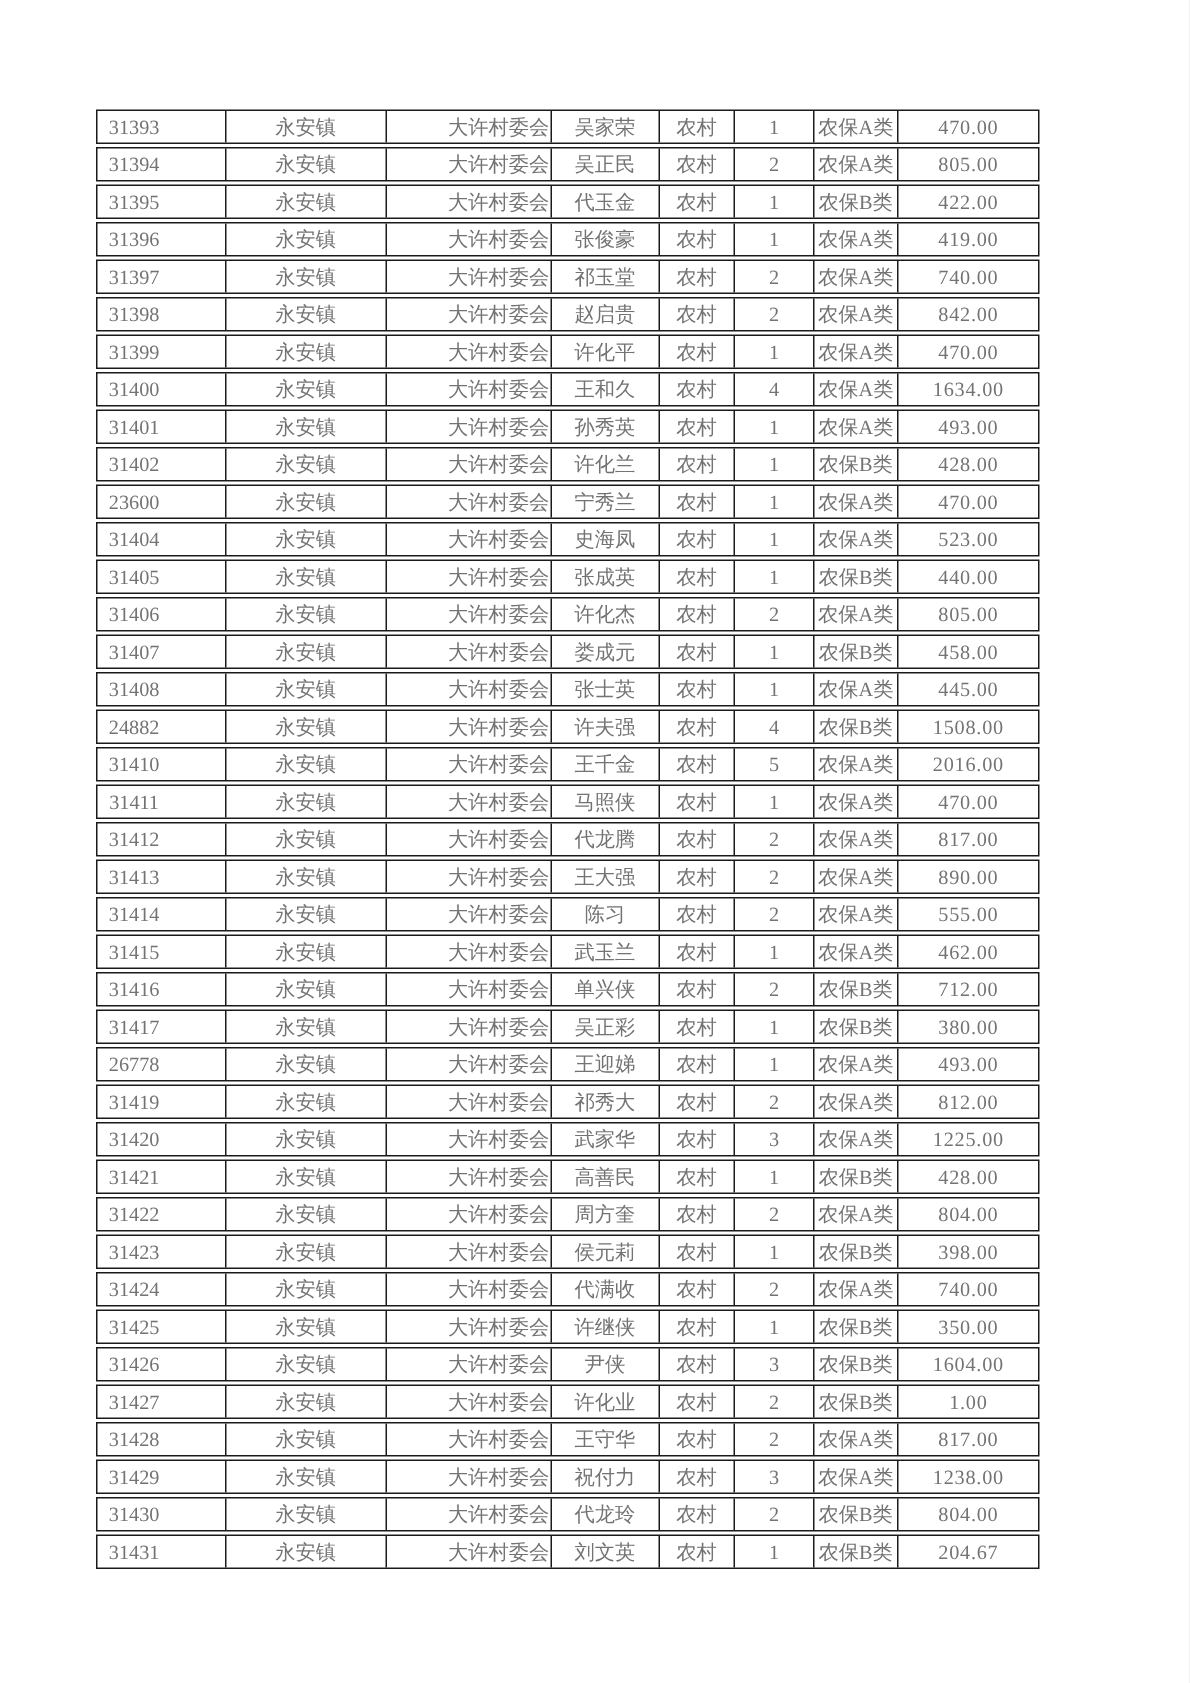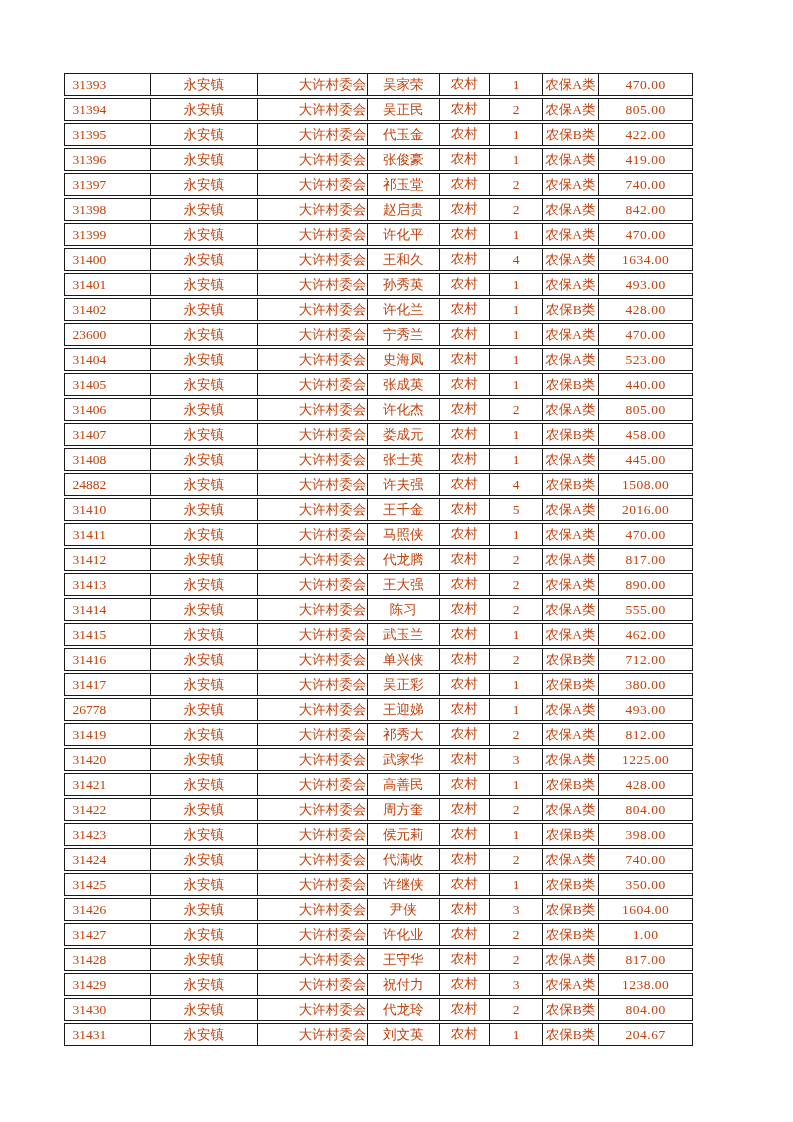--- a/index.html
+++ b/index.html
@@ -3,21 +3,21 @@
 <meta charset="utf-8">
 <style>
   html, body { margin: 0; padding: 0; background: #e8e8e8; }
   .sheet {
     position: relative;
     width: 793px;
     height: 1122px;
     background: #ffffff;
     overflow: hidden;
     font-family: "Liberation Serif", "DejaVu Serif", serif;
-    color: #c2410c;
+    color: #737373;
   }
   .table-wrap {
     position: absolute;
     left: 64px;
     top: 73px;
     width: 629px;
   }
   .row {
     display: flex;
     align-items: center;
@@ -36,21 +36,21 @@
     font-size: 13.5px;
     line-height: 21px;
     white-space: nowrap;
     overflow: hidden;
   }
   .cell + .cell { border-left: 1px solid #1a1a1a; }
   .c0 { width: 52px; }
   .c1 { width: 114px; margin-left: 36px; }
   .c2 { width: 115px; padding-left: 40px; }
   .c3 { width: 76px; }
-  .c4 { width: 54px; font-family: Liberation Mono, monospace; }
+  .c4 { width: 54px; }
   .c5 { width: 56px; }
   .c6 { width: 60px; }
   .c7 { width: 100px; letter-spacing: 0.5px; }
 </style>
 </head>
 <body>
 
 <div class="sheet">
   <div class="table-wrap">
       <div class="row">

